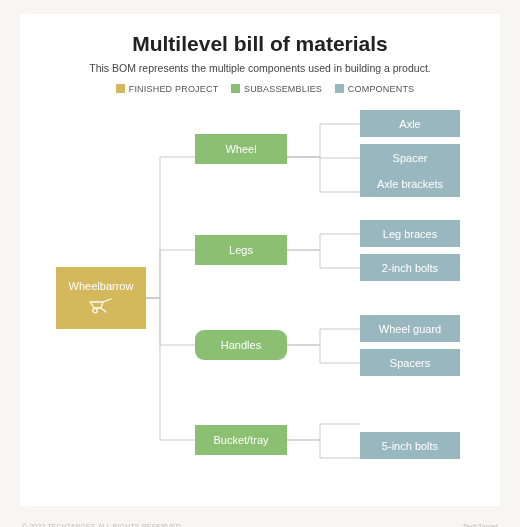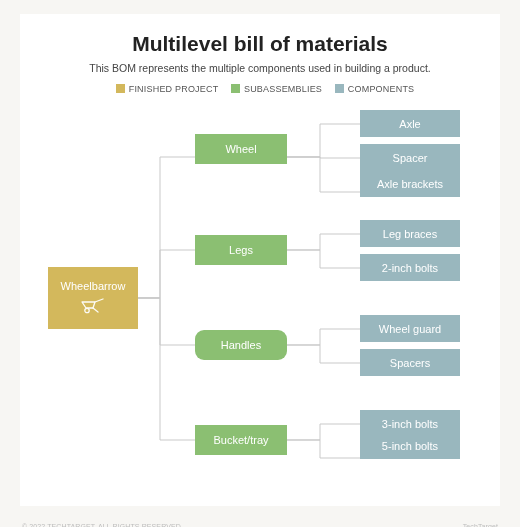--- a/index.html
+++ b/index.html
@@ -65,20 +65,21 @@
     color: #fff;
     font-size: 11px;
     text-align: right;
   }
   .root {
     background: #d3b85c;
     width: 90px;
     height: 62px;
     flex-direction: column;
     gap: 4px;
+    margin-left: 8px;
   }
   .root .icon { opacity: 0.95; }
   .sub {
     background: #8bbf72;
     width: 92px;
     height: 30px;
   }
   .comp {
     background: #99b7be;
     width: 100px;
@@ -181,23 +182,20 @@
       </div>
     <div class="node comp" style="left:340px; top:152px;">
         <span>2-inch bolts</span>
       </div>
     <div class="node comp" style="left:340px; top:213px;">
         <span>Wheel guard</span>
       </div>
     <div class="node comp" style="left:340px; top:247px;">
         <span>Spacers</span>
       </div>
-    <div class="node comp" style="left:340px; top:308px;">
-        <span>3-inch bolts</span>
-      </div>
     <div class="node comp" style="left:340px; top:330px;">
         <span>5-inch bolts</span>
       </div>
 
   </div>
 </div>
 
 <div class="footer">
   <span class="left">© 2022 TECHTARGET. ALL RIGHTS RESERVED</span>
   <span class="right">TechTarget</span>

